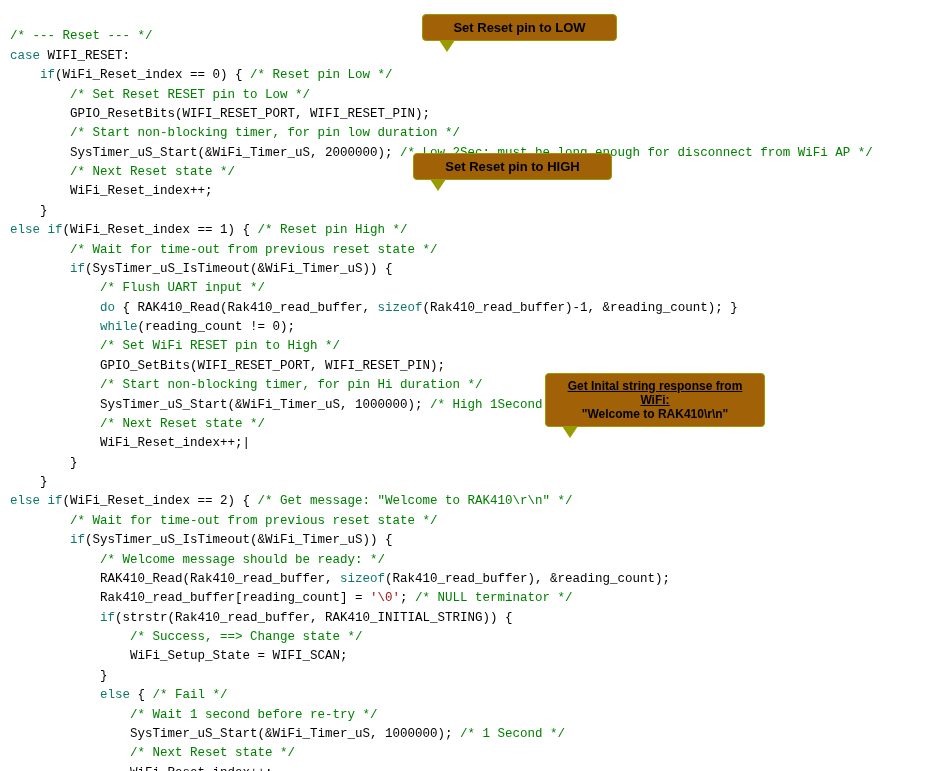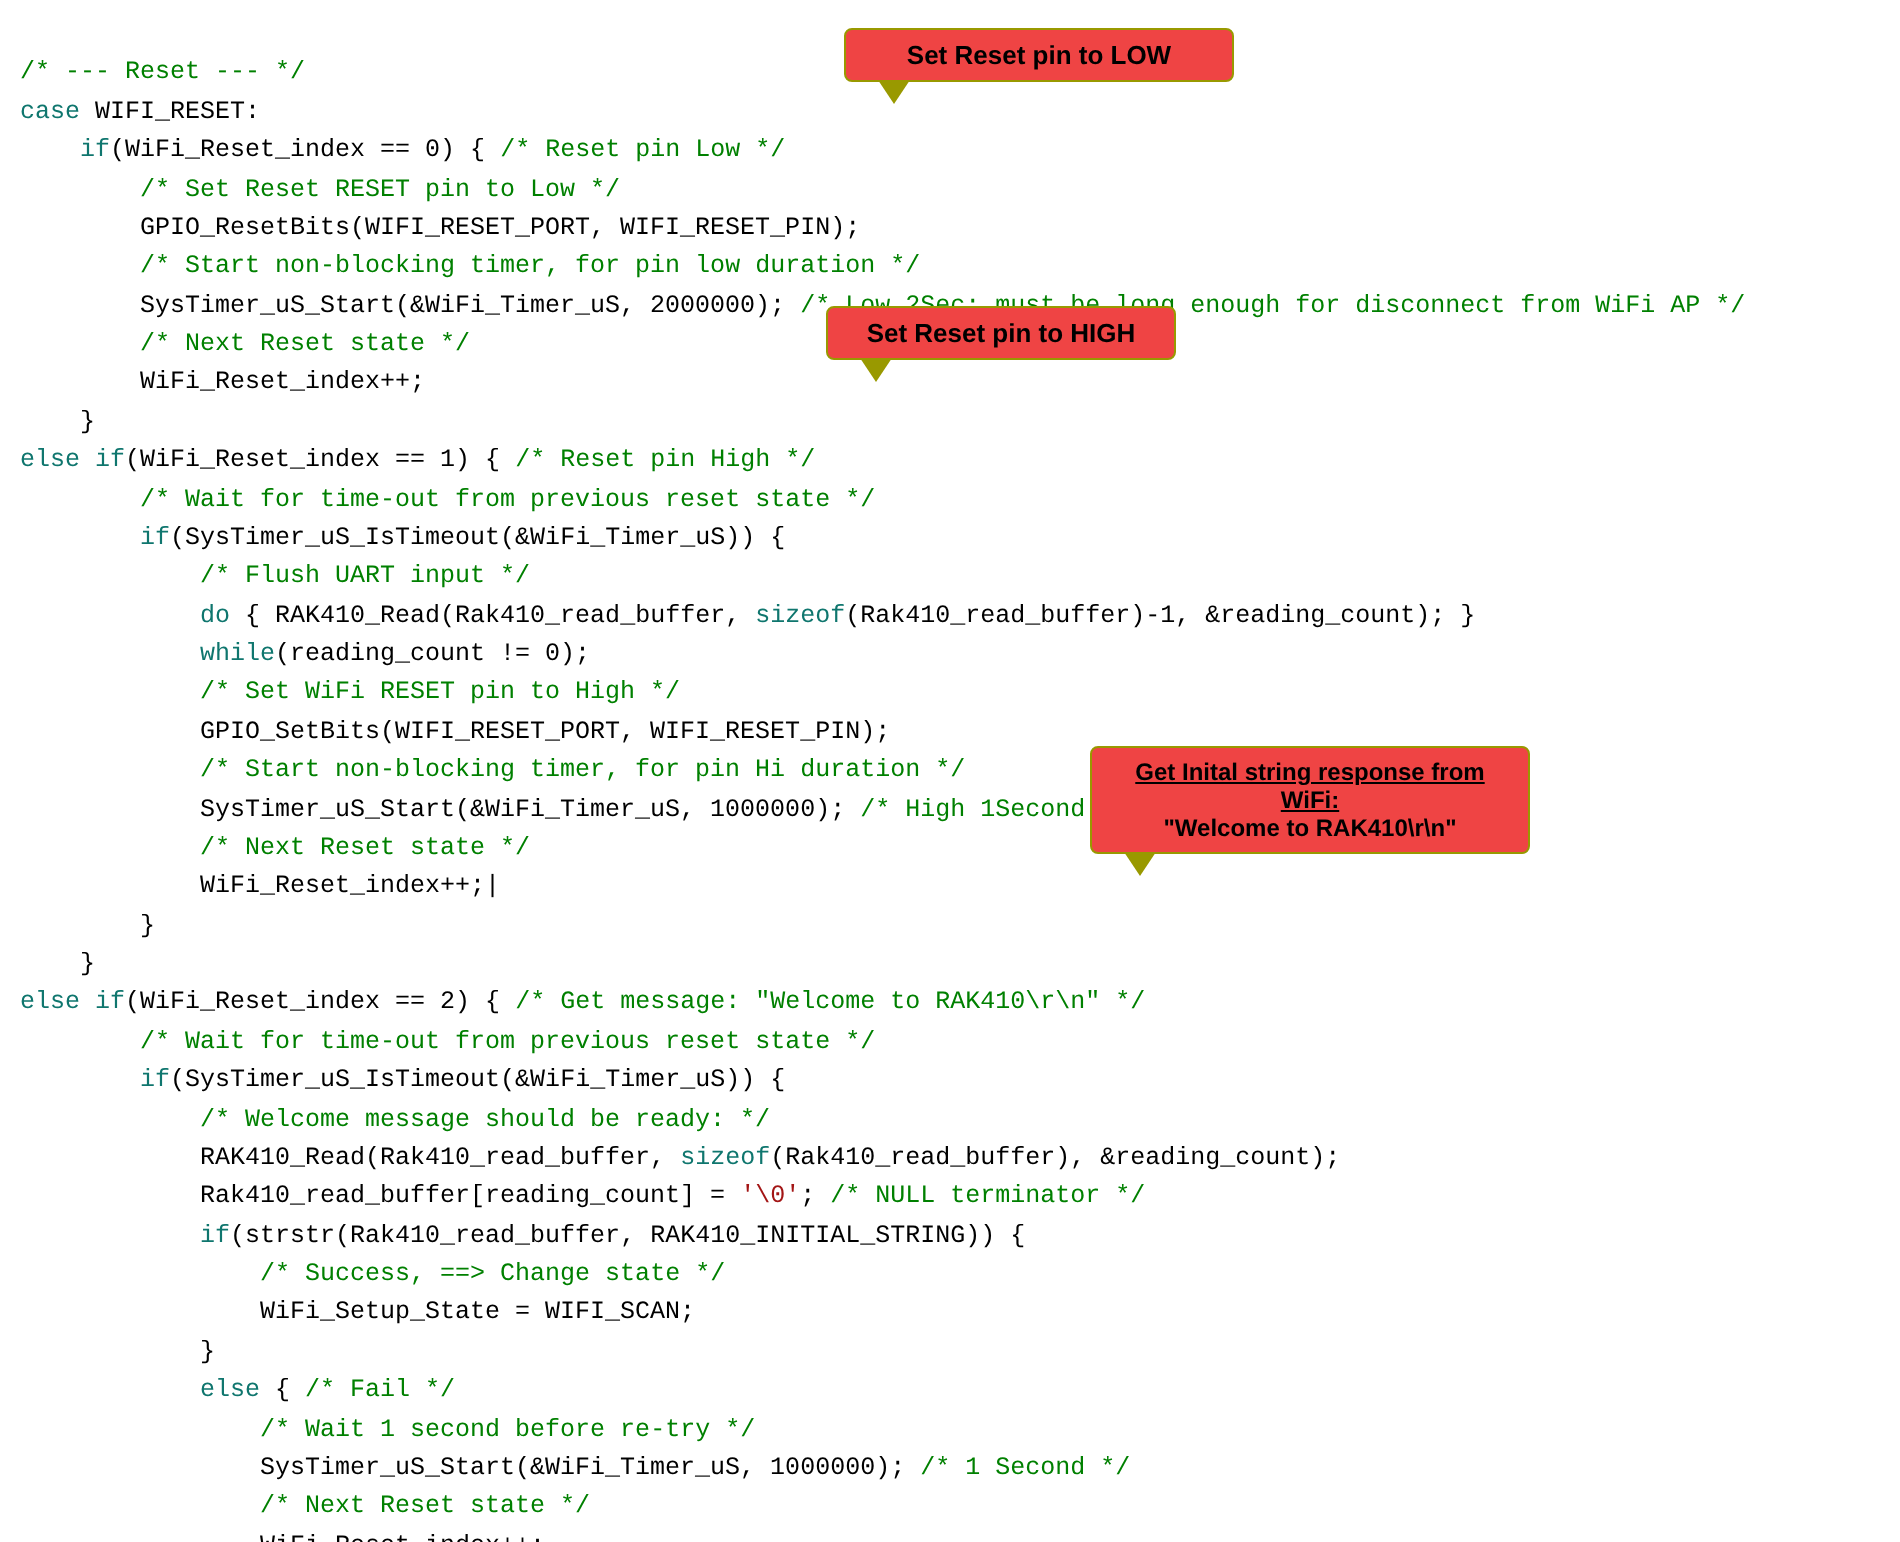--- a/index.html
+++ b/index.html
@@ -17,21 +17,21 @@
       padding: 8px 10px;
       line-height: 1.55;
       white-space: pre;
       position: relative;
     }
     .comment { color: #008000; text-align: center; }
 
     
     .callout {
       position: absolute;
-      background: #ef4444;
+      background: #a16207;
       border: 1.5px solid #999900;
       border-radius: 4px;
       padding: 5px 10px;
       font-family: Arial, sans-serif;
       font-size: 13px;
       font-weight: bold;
       color: #000000;
       white-space: normal;
       text-align: center;
     }
@@ -48,21 +48,21 @@
     }
     .callout-low::after {
       bottom: -12px;
       left: 16px;
       border-width: 12px 8px 0 8px;
       border-color: #999900 transparent transparent transparent;
     }
     .callout-high {
       top: 153px;
       left: 413px;
-      width: 175px;
+      width: 199px;
     }
     .callout-high::after {
       bottom: -12px;
       left: 16px;
       border-width: 12px 8px 0 8px;
       border-color: #999900 transparent transparent transparent;
     }
     .callout-init {
       top: 373px;
       left: 545px;

